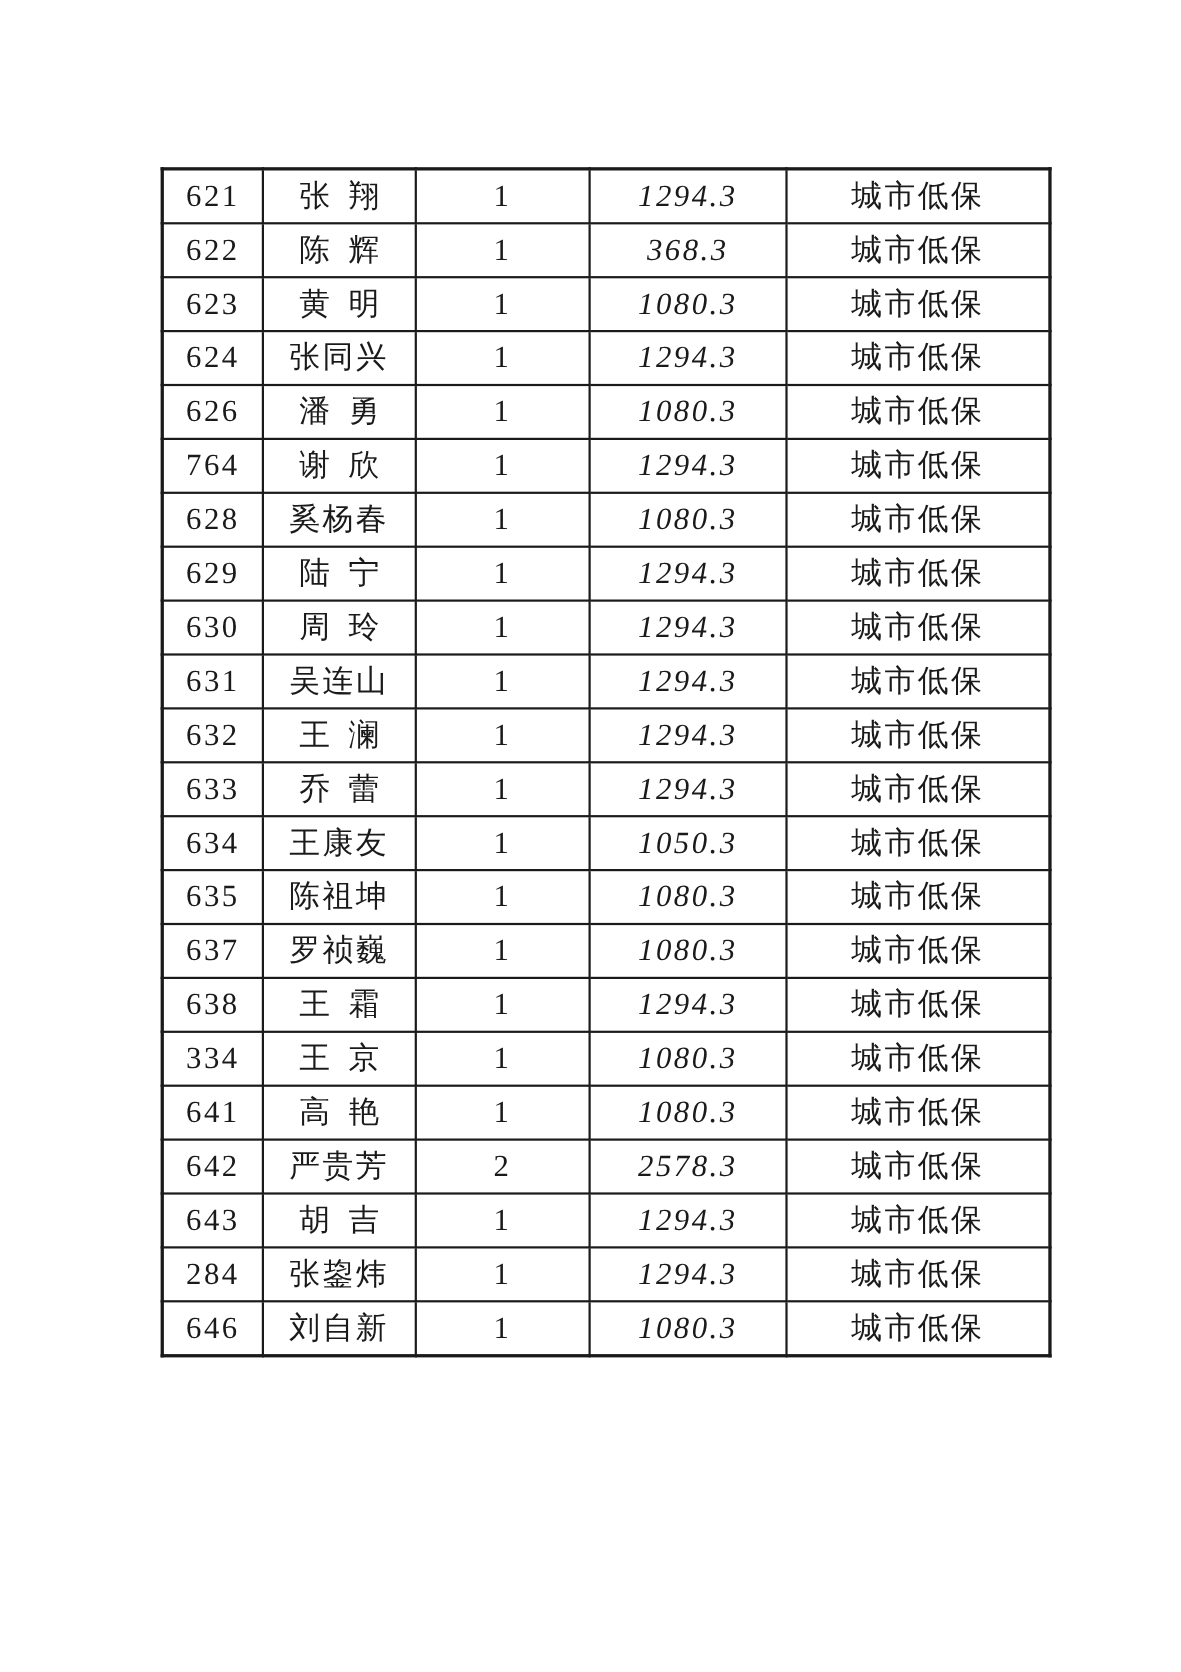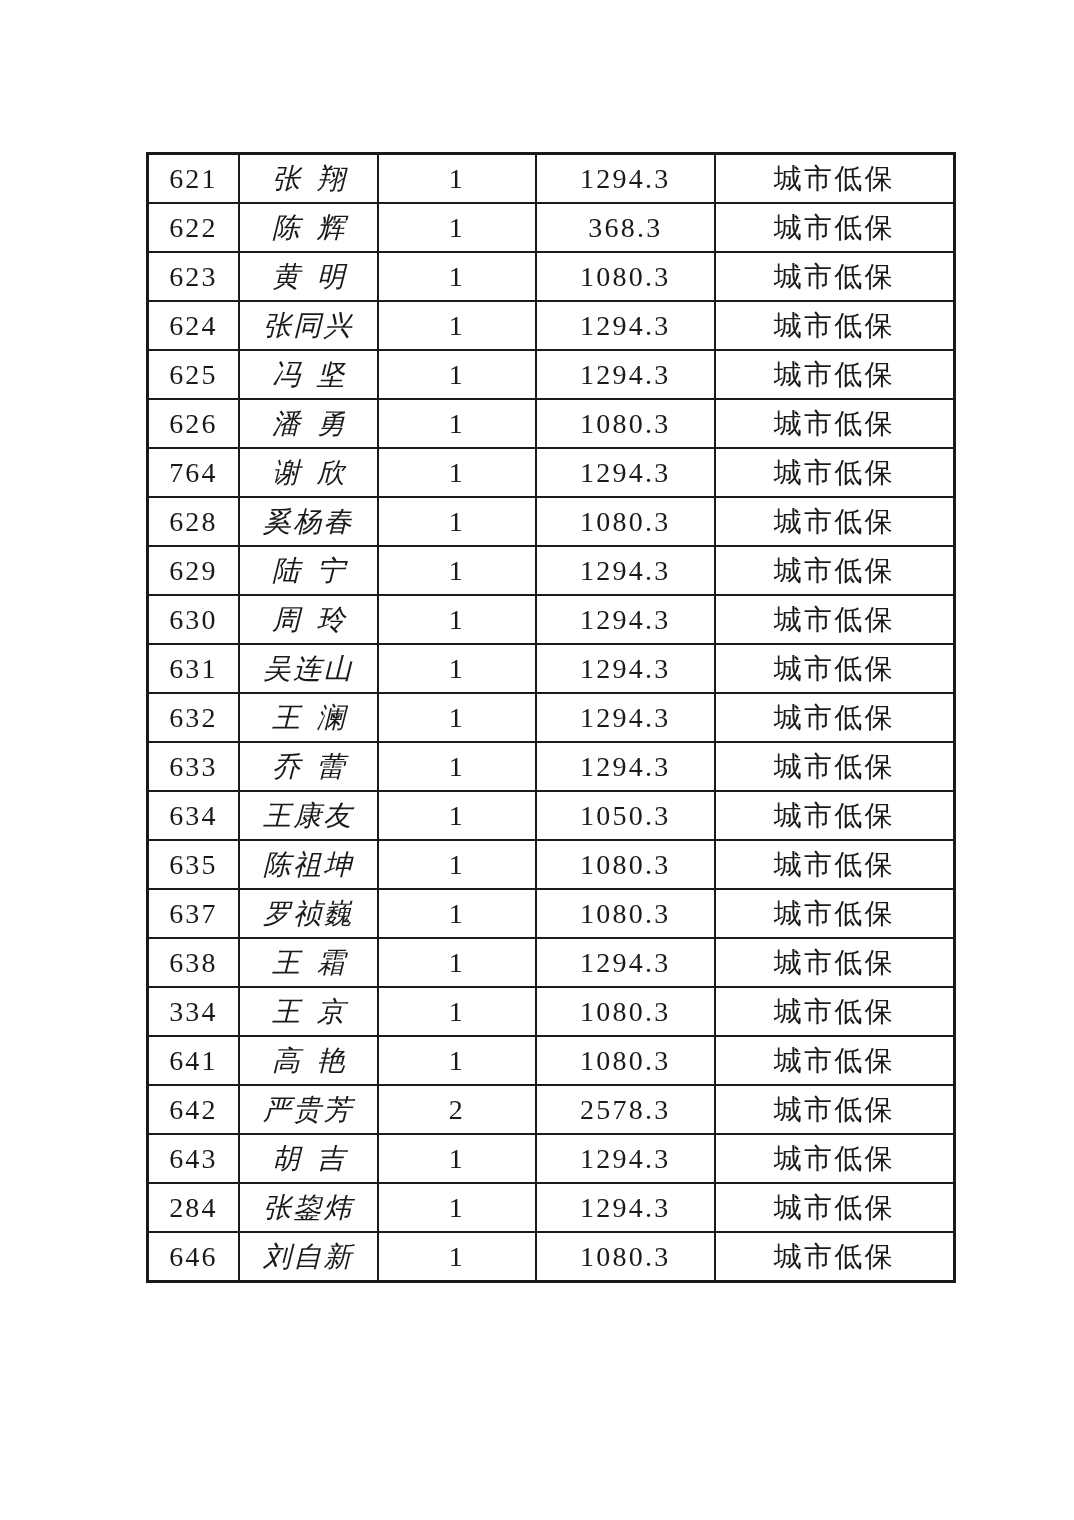--- a/index.html
+++ b/index.html
@@ -32,23 +32,23 @@
     padding: 0;
     text-align: center;
     vertical-align: middle;
     font-size: 28px;
     line-height: 47px;
     letter-spacing: 0.08em;
     white-space: nowrap;
     overflow: hidden;
   }
   td.col-index   { width: 89px; }
-  td.col-name    { width: 120px; letter-spacing: 0.10em; padding-left: 0.10em; font-style: italic; }
+  td.col-name    { width: 120px; letter-spacing: 0.10em; padding-left: 0.10em; }
   td.col-count   { width: 156px; }
-  td.col-amount  { width: 177px; }
+  td.col-amount  { width: 177px; font-style: italic; }
   td.col-category{ width: 237px; letter-spacing: 0.14em; padding-left: 0.14em; }
   
   td.col-name.spread { letter-spacing: 0.60em; padding-left: 0.60em; }
 </style>
 </head>
 <body>
 
 <div class="page">
   <table class="benefits">
     <tbody id="table-body">
@@ -77,27 +77,20 @@
   </tr>
 
   <tr>
     <td class="col-index">624</td>
     <td class="col-name">张同兴</td>
     <td class="col-count">1</td>
     <td class="col-amount">1294.3</td>
     <td class="col-category">城市低保</td>
   </tr>
 
-  <tr>
-    <td class="col-index">625</td>
-    <td class="col-name spread">冯坚</td>
-    <td class="col-count">1</td>
-    <td class="col-amount">1294.3</td>
-    <td class="col-category">城市低保</td>
-  </tr>
 
   <tr>
     <td class="col-index">626</td>
     <td class="col-name spread">潘勇</td>
     <td class="col-count">1</td>
     <td class="col-amount">1080.3</td>
     <td class="col-category">城市低保</td>
   </tr>
 
   <tr>

